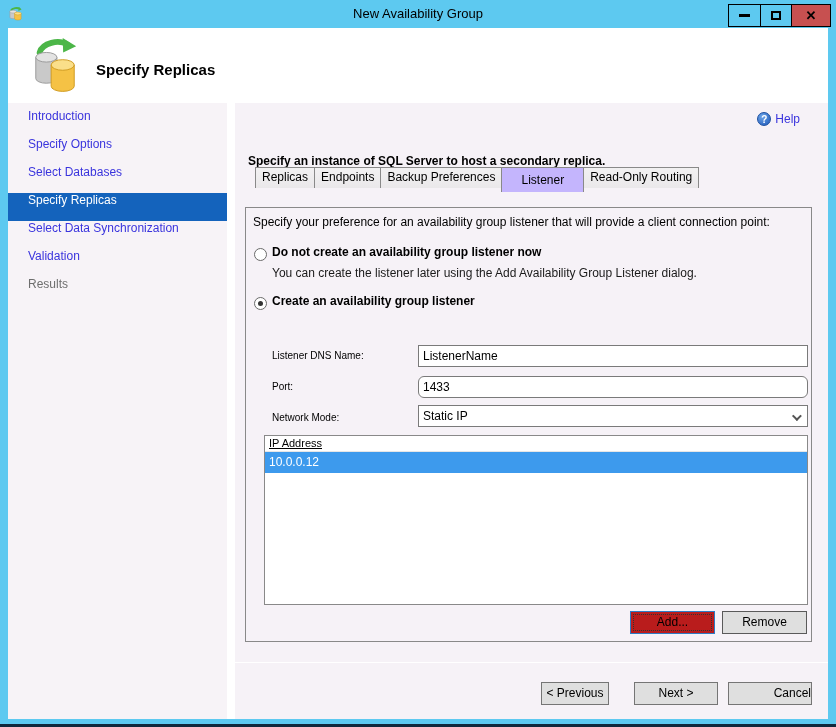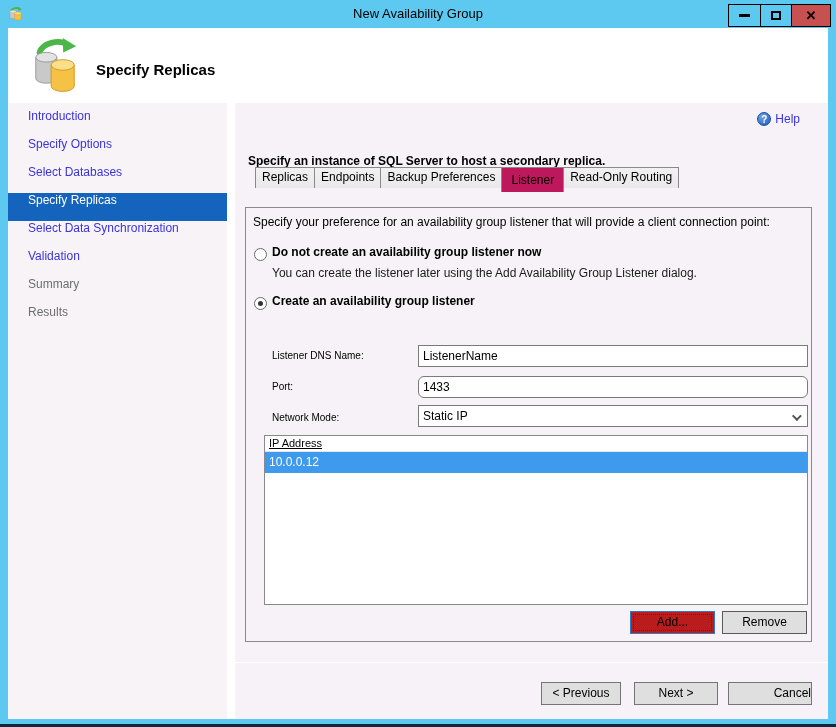--- a/index.html
+++ b/index.html
@@ -35,21 +35,21 @@
 
   .main{ position:absolute; left:227px; top:0; right:0; bottom:0; }
 
   .help{ position:absolute; top:9px; right:28px; display:flex; align-items:center; gap:4px; font-size:12px; color:#3A34DD; cursor:pointer; }
   .help-icon{ width:14px; height:14px; border-radius:50%; background:radial-gradient(circle at 35% 30%, #6FA6E8, #1B57B8); border:1px solid #1B4FA0; color:#fff; font-size:10px; font-weight:bold; display:flex; align-items:center; justify-content:center; }
 
   .instruction{ position:absolute; left:13px; top:51px; font-size:12px; font-weight:bold; }
 
   .tabs{ position:absolute; left:10px; top:64px; height:25px; display:flex; align-items:flex-start; z-index:2;margin-left:10px; }
   .tab{ height:21px; line-height:19px; padding:0 6px; font-size:12px; background:linear-gradient(#F2F1F2,#EAE8EA); border:1px solid #898989; border-bottom:none; margin-right:-1px; cursor:pointer; white-space:nowrap; }
-  .tab.active{ height:25px; line-height:24px; padding:0 9px; background:#be185d; position:relative; z-index:3; cursor:default; }
+  .tab.active{ height:25px; line-height:24px; padding:0 19px; background:#c4b5fd; position:relative; z-index:3; cursor:default; }
 
   .panel{ position:absolute; left:10px; top:104px; width:567px; height:435px; border:1px solid #898989; background:#F6F2F7; z-index:1; }
   .panel-intro{ position:absolute; left:7px; top:7px; font-size:12px; }
 
   .radio{ position:absolute; width:13px; height:13px; border:1px solid #6A6A6A; border-radius:50%; background:#fff; cursor:pointer; }
   .radio.selected::after{ content:""; position:absolute; left:3px; top:3px; width:5px; height:5px; border-radius:50%; background:#333; }
   .opt-label{ position:absolute; left:26px; font-size:12px; font-weight:bold; cursor:pointer; }
   .opt-desc{ position:absolute; left:26px; font-size:12px; color:#1A1A1A; }
 
   .fld-label{ position:absolute; left:26px; font-size:10px; }
@@ -60,21 +60,21 @@
   .listbox{ position:absolute; left:18px; top:227px; width:544px; height:170px; background:#fff; border:1px solid #898989; }
   .list-header{ height:16px; line-height:15px; font-size:11px; padding-left:4px; border-bottom:1px solid #E6E6E6;text-decoration:underline; }
   .list-row{ height:21px; line-height:21px; font-size:12px; padding-left:4px; cursor:pointer; }
   .list-row.selected{ background:#3D9AED; color:#fff; }
 
   .btn{ height:23px; font-size:12px; font-family:"Liberation Sans",sans-serif; color:#000; background:#DFDFDF; border:1px solid #757575; cursor:pointer; text-align:center; line-height:21px; }
   .add-btn{ position:absolute; left:384px; top:403px; width:85px; background:#b91c1c; border:1px solid #2D7CC4; outline:1px dotted #333; outline-offset:-4px; }
   .remove-btn{ position:absolute; left:476px; top:403px; width:85px; border-color:#5A5A5A; }
 
   .footer-sep{ position:absolute; left:0; right:0; top:559px; height:1px; background:#DED8DE; border-bottom:1px solid #fff; }
-  .prev-btn{ position:absolute; left:306px; top:579px; width:80px;text-align:center; }
+  .prev-btn{ position:absolute; left:306px; top:579px; width:68px;text-align:center; }
   .next-btn{ position:absolute; left:399px; top:579px; width:84px; }
   .cancel-btn{ position:absolute; left:493px; top:579px; width:84px;text-align:right; }
 </style>
 </head>
 <body>
 
 <div class="screen">
 
   <div class="titlebar">
     <span class="app-icon">
@@ -130,23 +130,20 @@
       <div class="sb-item active">
           <span>Specify Replicas</span>
         </div>
       <div class="sb-item link">
           <span>Select Data Synchronization</span>
         </div>
       <div class="sb-item link">
           <span>Validation</span>
         </div>
       <div class="sb-item disabled">
-          <span>Summary</span>
-        </div>
-      <div class="sb-item disabled">
           <span>Results</span>
         </div>
     </div>
     <div class="divider-v"></div>
 
     <div class="main">
 
       <div class="help">
         <span class="help-icon">?</span>
         <span>Help</span>

